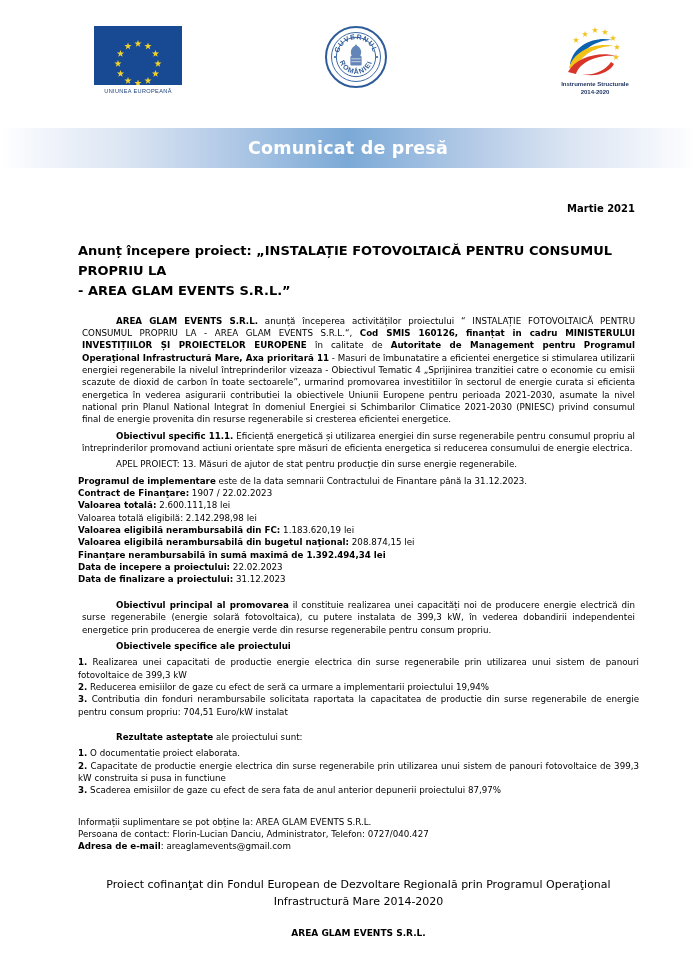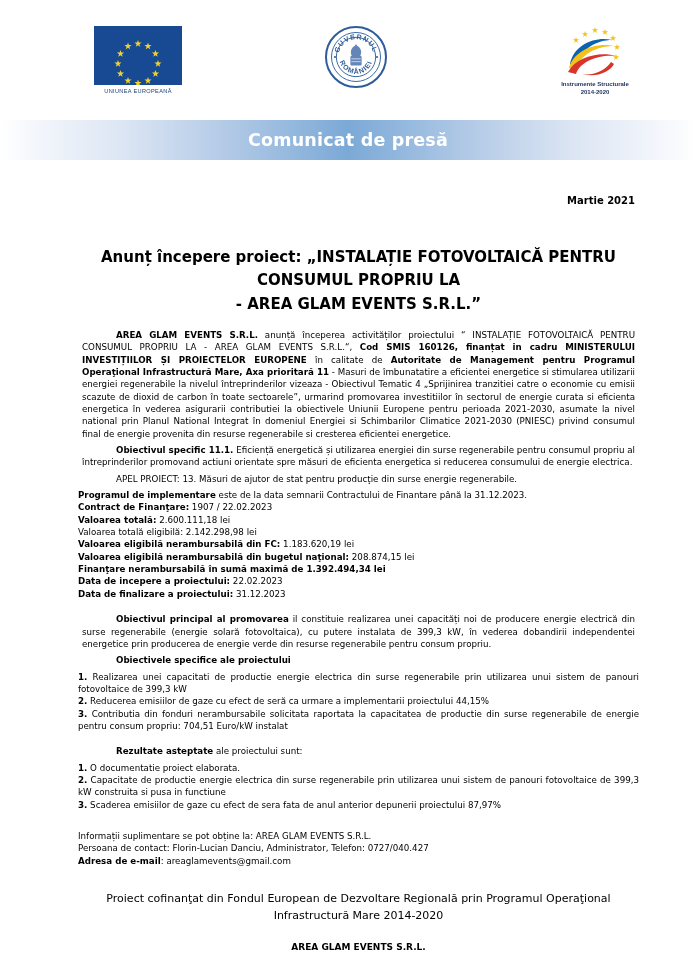--- a/index.html
+++ b/index.html
@@ -76,20 +76,21 @@
     margin-top: 2px;
     line-height: 1.35;
     font-family: "Liberation Sans", sans-serif;
     white-space: nowrap;
   }
 
   
   .banner {
     position: relative;
     height: 40px;
+    margin-top: 8px;
     background: linear-gradient(to right,
       #ffffff 0%, #f2f5fb 6%, #dbe5f3 18%, #b4cbe7 32%,
       #7ba9d6 50%, #b4cbe7 68%, #dbe5f3 82%, #f2f5fb 94%, #ffffff 100%);
     display: flex;
     align-items: center;
     justify-content: center;
   }
   .banner-title {
     color: #ffffff;
     font-size: 17.5px;
@@ -106,24 +107,23 @@
   }
   .date-line {
     text-align: right;
     font-weight: bold;
     font-size: 10px;
     margin-top: 34px;
     margin-right: 4px;
   }
   .announce {
     font-weight: bold;
-    font-size: 15px;
-    margin-top: 38px;
+    font-size: 13px;
+    margin-top: 25px;
     line-height: 1.55;
-    text-align: center;
   }
   p.para {
     margin: 4px;
     text-align: justify;
     text-justify: inter-word;
   }
   .indent { text-indent: 34px; }
   b, .b { font-weight: bold; }
   .gap { height: 9px; }
   .list-line { margin: 0; text-align: justify; }
@@ -253,21 +253,21 @@
   <p class="list-line"><b>Data de incepere a proiectului:</b><span> 22.02.2023</span></p>
   <p class="list-line"><b>Data de finalizare a proiectului:</b><span> 31.12.2023</span></p>
 
   <div class="gap"></div>
 
   <p class="para indent"><b>Obiectivul principal al promovarea</b><span> il constituie realizarea unei capacități noi de producere energie electrică din surse regenerabile (energie solară fotovoltaica), cu putere instalata de 399,3 kW, în vederea dobandirii independentei energetice prin producerea de energie verde din resurse regenerabile pentru consum propriu.</span></p>
 
   <p class="para indent"><b>Obiectivele specifice ale proiectului</b></p>
 
   <p class="list-line"><b>1.</b><span> Realizarea unei capacitati de productie energie electrica din surse regenerabile prin utilizarea unui sistem de panouri fotovoltaice de 399,3 kW</span></p>
-  <p class="list-line"><b>2.</b><span> Reducerea emisiilor de gaze cu efect de seră ca urmare a implementarii proiectului 44,15%</span></p>
+  <p class="list-line"><b>2.</b><span> Reducerea emisiilor de gaze cu efect de seră ca urmare a implementarii proiectului 19,94%</span></p>
   <p class="list-line"><b>3.</b><span> Contributia din fonduri nerambursabile solicitata raportata la capacitatea de productie din surse regenerabile de energie pentru consum propriu: 704,51 Euro/kW instalat</span></p>
 
   <div class="gap"></div>
 
   <p class="para indent"><b>Rezultate asteptate</b><span> ale proiectului sunt:</span></p>
 
   <p class="list-line"><b>1.</b><span> O documentatie proiect elaborata.</span></p>
   <p class="list-line"><b>2.</b><span> Capacitate de productie energie electrica din surse regenerabile prin utilizarea unui sistem de panouri fotovoltaice de 399,3 kW construita si pusa in functiune</span></p>
   <p class="list-line"><b>3.</b><span> Scaderea emisiilor de gaze cu efect de sera fata de anul anterior depunerii proiectului 87,97%</span></p>
 

